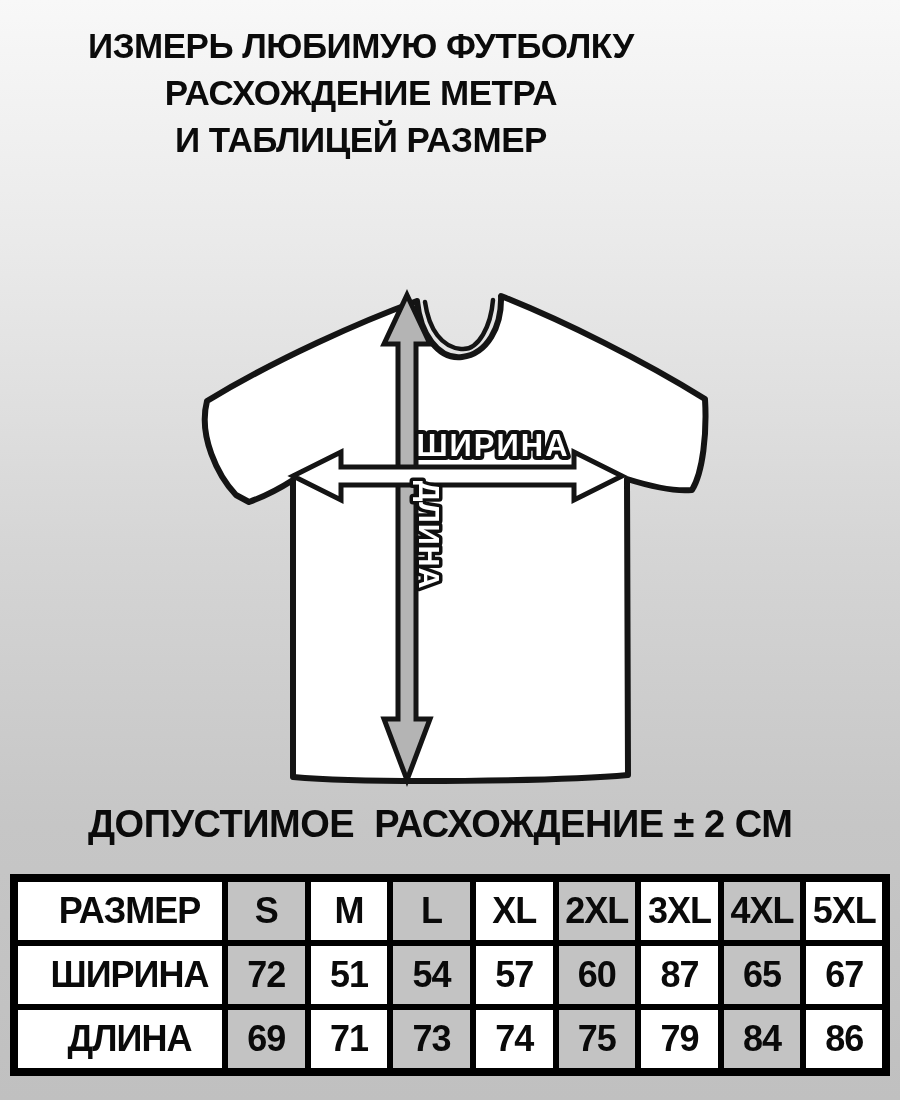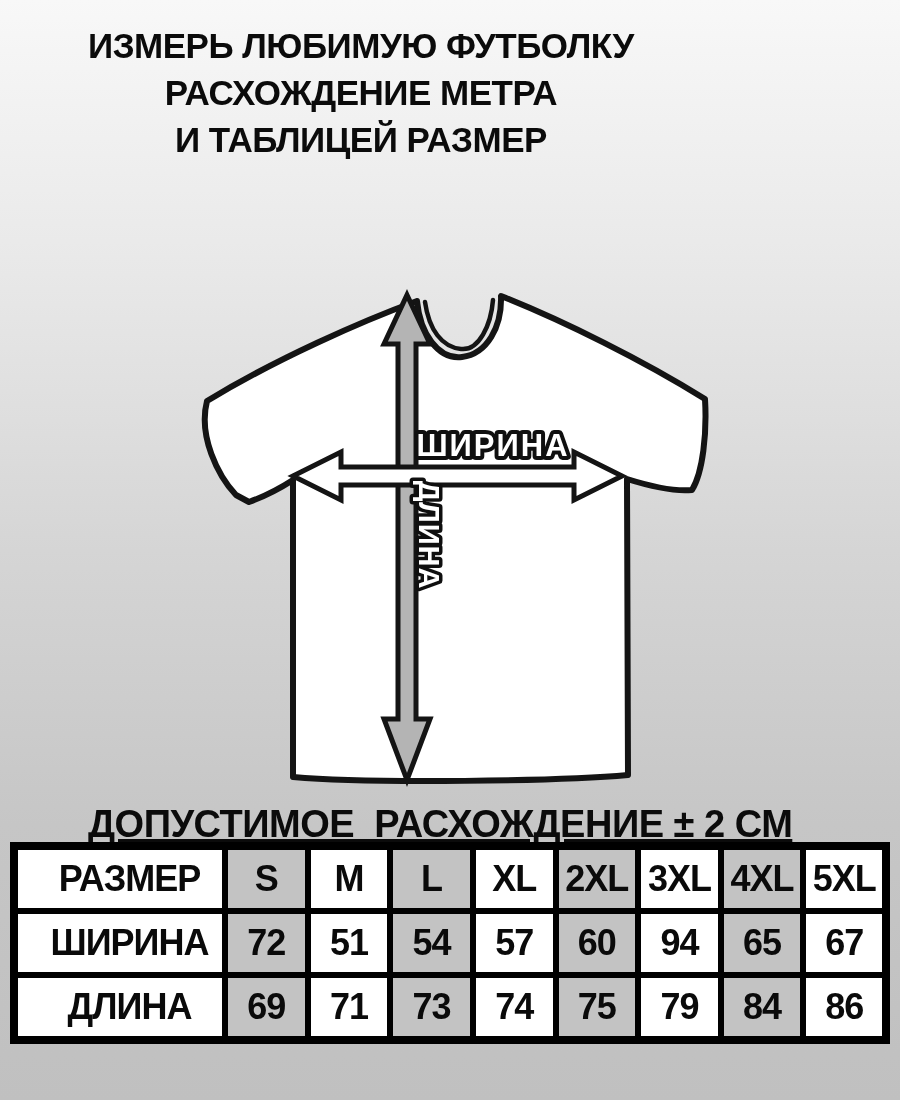--- a/index.html
+++ b/index.html
@@ -10,32 +10,32 @@
     -webkit-font-smoothing:antialiased;
   }
   .header-block{
     position:absolute;left:88px;top:22px;
     font-weight:700;font-size:35px;line-height:47px;
     color:#0b0b0b;letter-spacing:-0.5px;white-space:nowrap;text-align:center;
   }
   .tolerance{
     position:absolute;left:88px;top:803px;
     font-weight:700;font-size:38px;line-height:42px;
-    color:#0b0b0b;letter-spacing:-0.5px;white-space:pre-wrap;text-decoration:underline;
+    color:#0b0b0b;letter-spacing:-0.5px;white-space:pre-wrap;
   }
   .shirt-svg{position:absolute;left:190px;top:283px;width:525px;height:515px;}
   .svg-label{
     font-family:"Liberation Sans","DejaVu Sans",sans-serif;
     font-weight:700;fill:#ffffff;stroke:#0f0f0f;
     paint-order:stroke;stroke-linejoin:round;
   }
   .w-label{font-size:31px;stroke-width:8px;letter-spacing:2px;}
   .l-label{font-size:29px;stroke-width:7px;letter-spacing:1px;}
   table.size-table{
-    position:absolute;left:10px;top:842px;width:880px;
+    position:absolute;left:10px;top:874px;width:880px;
     border-collapse:collapse;table-layout:fixed;
     border:8px solid #000;
   }
   table.size-table td{
     border:6px solid #000;height:56px;
     font-weight:700;font-size:36px;color:#0a0a0a;
     text-align:center;vertical-align:middle;
     letter-spacing:-1px;overflow:hidden;
   }
   td.row-label{text-align:left;padding-left:20px;background:#ffffff;}
@@ -104,21 +104,21 @@
     <td class="c-gray">4XL</td>
     <td class="c-white">5XL</td>
   </tr>
   <tr>
     <td class="row-label">ШИРИНА</td>
     <td class="c-gray">72</td>
     <td class="c-white">51</td>
     <td class="c-gray">54</td>
     <td class="c-white">57</td>
     <td class="c-gray">60</td>
-    <td class="c-white">94</td>
+    <td class="c-white">87</td>
     <td class="c-gray">65</td>
     <td class="c-white">67</td>
   </tr>
   <tr>
     <td class="row-label">ДЛИНА</td>
     <td class="c-gray">69</td>
     <td class="c-white">71</td>
     <td class="c-gray">73</td>
     <td class="c-white">74</td>
     <td class="c-gray">75</td>

